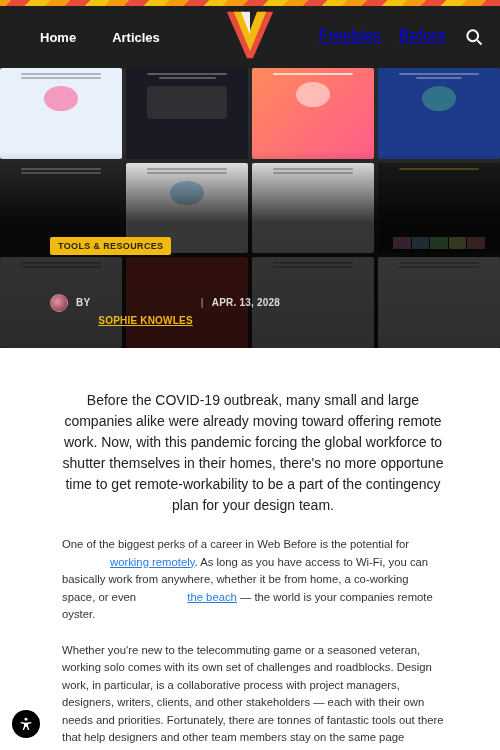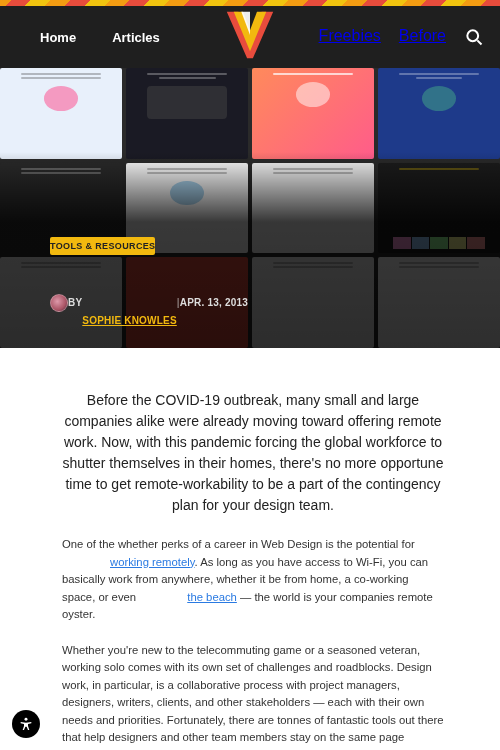--- a/index.html
+++ b/index.html
@@ -95,36 +95,37 @@
     right: 30px;
     bottom: 22px;
   }
   .badge {
     display: inline-block;
     background: #f2b90f;
     color: #222;
     font-size: 9px;
     font-weight: 700;
     letter-spacing: .04em;
-    padding: 4px 0;
+    padding: 4px 8px;
     border-radius: 2px;
     margin-bottom: 10px;
   }
   .hero-title {
     color: #fff;
     font-size: 25px;
     font-weight: 800;
     line-height: 1.15;
     letter-spacing: .01em;
     text-transform: uppercase;
   }
   .byline {
     margin-top: 14px;
     display: flex;
     align-items: center;
+    gap: 8px;
     color: #ddd;
     font-size: 10px;
     font-weight: 600;
     letter-spacing: .02em;
   }
   .avatar {
     width: 18px; height: 18px; border-radius: 50%;
     background: radial-gradient(circle at 40% 40%, #d9a, #a56 60%, #423);
     border: 1px solid rgba(255,255,255,.3);
   }
@@ -248,30 +249,30 @@
       </div>
   </div>
   <div class="hero-overlay"></div>
   <div class="hero-content">
     <div class="badge">TOOLS &amp; RESOURCES</div>
     <div class="byline">
       <span class="avatar"></span>
       <span>BY</span>
       <a href="#" class="author">SOPHIE KNOWLES</a>
       <span class="sep">|</span>
-      <span>APR. 13, 2013</span>
+      <span>APR. 13, 2028</span>
     </div>
   </div>
 </section>
 
 <article class="article">
   <p class="lead">Before the COVID-19 outbreak, many small and large companies alike were already moving toward offering remote work. Now, with this pandemic forcing the global workforce to shutter themselves in their homes, there's no more opportune time to get remote-workability to be a part of the contingency plan for your design team.</p>
 
   <p class="para">
-    <span>One of the whether perks of a career in Web Design is the potential for </span><a href="#">working remotely</a><span>. As long as you have access to Wi-Fi, you can basically work from anywhere, whether it be from home, a co-working space, or even </span><a href="#">the beach</a><span> — the world is your companies remote oyster.</span>
+    <span>One of the biggest perks of a career in Web Before is the potential for </span><a href="#">working remotely</a><span>. As long as you have access to Wi-Fi, you can basically work from anywhere, whether it be from home, a co-working space, or even </span><a href="#">the beach</a><span> — the world is your companies remote oyster.</span>
   </p>
 
   <p class="para">
     <span>Whether you're new to the telecommuting game or a seasoned veteran, working solo comes with its own set of challenges and roadblocks. Design work, in particular, is a collaborative process with project managers, designers, writers, clients, and other stakeholders — each with their own needs and priorities. Fortunately, there are tonnes of fantastic tools out there that help designers and other team members stay on the same page throughout the course of a project. Let's break down some of the best tools out there and how they can </span><a href="#">improve collaboration amongst your remote team</a>
   </p>
 </article>
 
 <div class="a11y">
   <svg viewBox="0 0 24 24">
     <circle cx="12" cy="5" r="2.2"></circle>

